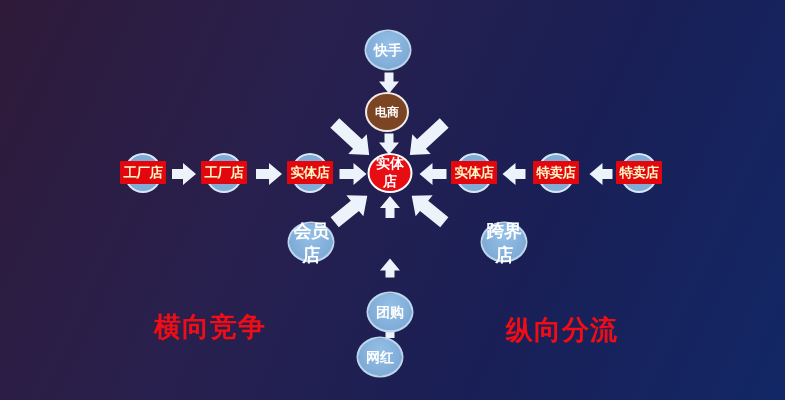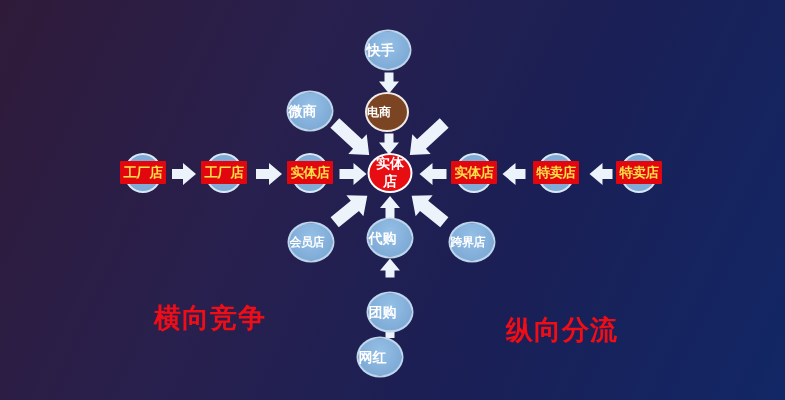--- a/index.html
+++ b/index.html
@@ -3,31 +3,31 @@
 <meta charset="utf-8">
 <style>
   html,body{margin:0;padding:0;background:#111;}
   .stage{
     position:relative;width:785px;height:400px;overflow:hidden;
     background:linear-gradient(115deg,#2f1a39 0%,#28204e 35%,#1a1f55 65%,#122766 100%);
     font-family:"Liberation Sans",sans-serif;
   }
   .arrows{position:absolute;left:0;top:0;}
   .arrow-path{fill:#edf3fa;}
-  .node{position:absolute;transform:translate(-50%,-50%);display:flex;align-items:center;justify-content:flex-start;color:#fff;font-weight:bold;box-sizing:border-box;}
+  .node{position:absolute;transform:translate(-50%,-50%);display:flex;align-items:center;justify-content:center;color:#fff;font-weight:bold;box-sizing:border-box;}
   .circle{border-radius:50%;text-align:center;}
   .fill-blue{width:47px;height:41px;background:radial-gradient(ellipse at 50% 35%,#94bfe6 0%,#7ca9d5 80%);border:2px solid #bdd6ec;font-size:14px;}
   .fill-brown{width:44px;height:40px;background:#7b4423;border:2px solid #f0ebe7;font-size:12px;}
   .fill-red{width:45px;height:40px;background:#e80d12;border:2px solid #ffffff;font-size:14px;}
-  .small-label{font-size:12px;letter-spacing:-0.5px;}
+  .small-label{font-size:18px;letter-spacing:-0.5px;}
   .tag{width:0;height:0;}
   .tag-circle{position:absolute;left:-19px;top:-20px;width:38px;height:40px;border-radius:50%;background:#7fabd6;border:2px solid #d9e8f4;box-sizing:border-box;}
-  .tag-rect{position:absolute;left:-23px;top:-12px;width:46px;height:23px;background:#e2070e;color:#fde047;font-weight:bold;font-size:13.5px;display:flex;align-items:center;justify-content:center;border-radius:1px;letter-spacing:-0.5px;}
+  .tag-rect{position:absolute;left:-23px;top:-12px;width:46px;height:23px;background:#e2070e;color:#fef9c3;font-weight:bold;font-size:13.5px;display:flex;align-items:center;justify-content:center;border-radius:1px;letter-spacing:-0.5px;}
   .caption{position:absolute;color:#f10d16;font-weight:800;font-size:27px;letter-spacing:1px;white-space:nowrap;}
-  .caption-left{left:154px;top:300px;}
+  .caption-left{left:154px;top:309px;}
   .caption-right{left:506px;top:312px;}
 </style>
 </head>
 <body>
 
 <div class="stage">
   <svg class="arrows" width="785" height="400" viewBox="0 0 785 400">
       <path d="M -10.5 -4.5 L -1.5 -4.5 L -1.5 -10 L 10.5 0 L -1.5 10 L -1.5 4.5 L -10.5 4.5 Z" class="arrow-path" transform="translate(389,83) rotate(90)"></path>
       <path d="M -10.5 -4.5 L -1.5 -4.5 L -1.5 -10 L 10.5 0 L -1.5 10 L -1.5 4.5 L -10.5 4.5 Z" class="arrow-path" transform="translate(389,144) rotate(90)"></path>
       <path d="M -11 -4.5 L -1 -4.5 L -1 -10 L 11 0 L -1 10 L -1 4.5 L -11 4.5 Z" class="arrow-path" transform="translate(390,207) rotate(-90)"></path>
@@ -40,23 +40,20 @@
       <path d="M -11.5 -5 L -1.5 -5 L -1.5 -11 L 11.5 0 L -1.5 11 L -1.5 5 L -11.5 5 Z" class="arrow-path" transform="translate(514,174) rotate(180)"></path>
       <path d="M -11.5 -5 L -1.5 -5 L -1.5 -11 L 11.5 0 L -1.5 11 L -1.5 5 L -11.5 5 Z" class="arrow-path" transform="translate(601,174) rotate(180)"></path>
       <path d="M -23.5 -6.5 L 7.5 -6.5 L 7.5 -13.5 L 23.5 0 L 7.5 13.5 L 7.5 6.5 L -23.5 6.5 Z" class="arrow-path" transform="translate(352,139) rotate(43)"></path>
       <path d="M -23.5 -6.5 L 7.5 -6.5 L 7.5 -13.5 L 23.5 0 L 7.5 13.5 L 7.5 6.5 L -23.5 6.5 Z" class="arrow-path" transform="translate(427,139) rotate(137)"></path>
       <path d="M -21 -6.5 L 5 -6.5 L 5 -13.5 L 21 0 L 5 13.5 L 5 6.5 L -21 6.5 Z" class="arrow-path" transform="translate(351,209) rotate(-39)"></path>
       <path d="M -21 -6.5 L 5 -6.5 L 5 -13.5 L 21 0 L 5 13.5 L 5 6.5 L -21 6.5 Z" class="arrow-path" transform="translate(428,209) rotate(219)"></path>
     </svg>
 
   <div class="node circle fill-blue" style="left: 388px; top: 50px;">
       <span>快手</span>
-    </div>
-    <div class="node circle fill-blue" style="left: 310px; top: 111px;">
-      <span>微商</span>
     </div>
     <div class="node circle fill-brown" style="left: 387px; top: 112px;">
       <span>电商</span>
     </div>
     <div class="node tag" style="left: 143px; top: 173px;">
       <div class="tag-circle"></div>
       <div class="tag-rect">工厂店</div>
     </div>
     <div class="node tag" style="left: 224px; top: 173px;">
       <div class="tag-circle"></div>
@@ -77,24 +74,21 @@
       <div class="tag-circle"></div>
       <div class="tag-rect">特卖店</div>
     </div>
     <div class="node tag" style="left: 639px; top: 173px;">
       <div class="tag-circle"></div>
       <div class="tag-rect">特卖店</div>
     </div>
     <div class="node circle fill-blue" style="left: 311px; top: 242px;">
       <span class="small-label">会员店</span>
     </div>
-    <div class="node circle fill-blue" style="left: 390px; top: 238px;">
-      <span>代购</span>
-    </div>
-    <div class="node circle fill-blue" style="left: 472px; top: 242px;">
+    <div class="node circle fill-blue" style="left: 504px; top: 242px;">
       <span class="small-label">跨界店</span>
     </div>
     <div class="node circle fill-blue" style="left: 390px; top: 312px;">
       <span>团购</span>
     </div>
     <div class="node circle fill-blue" style="left: 380px; top: 357px;">
       <span>网红</span>
     </div>
     <div class="caption caption-left">横向竞争</div>
   <div class="caption caption-right">纵向分流</div>

